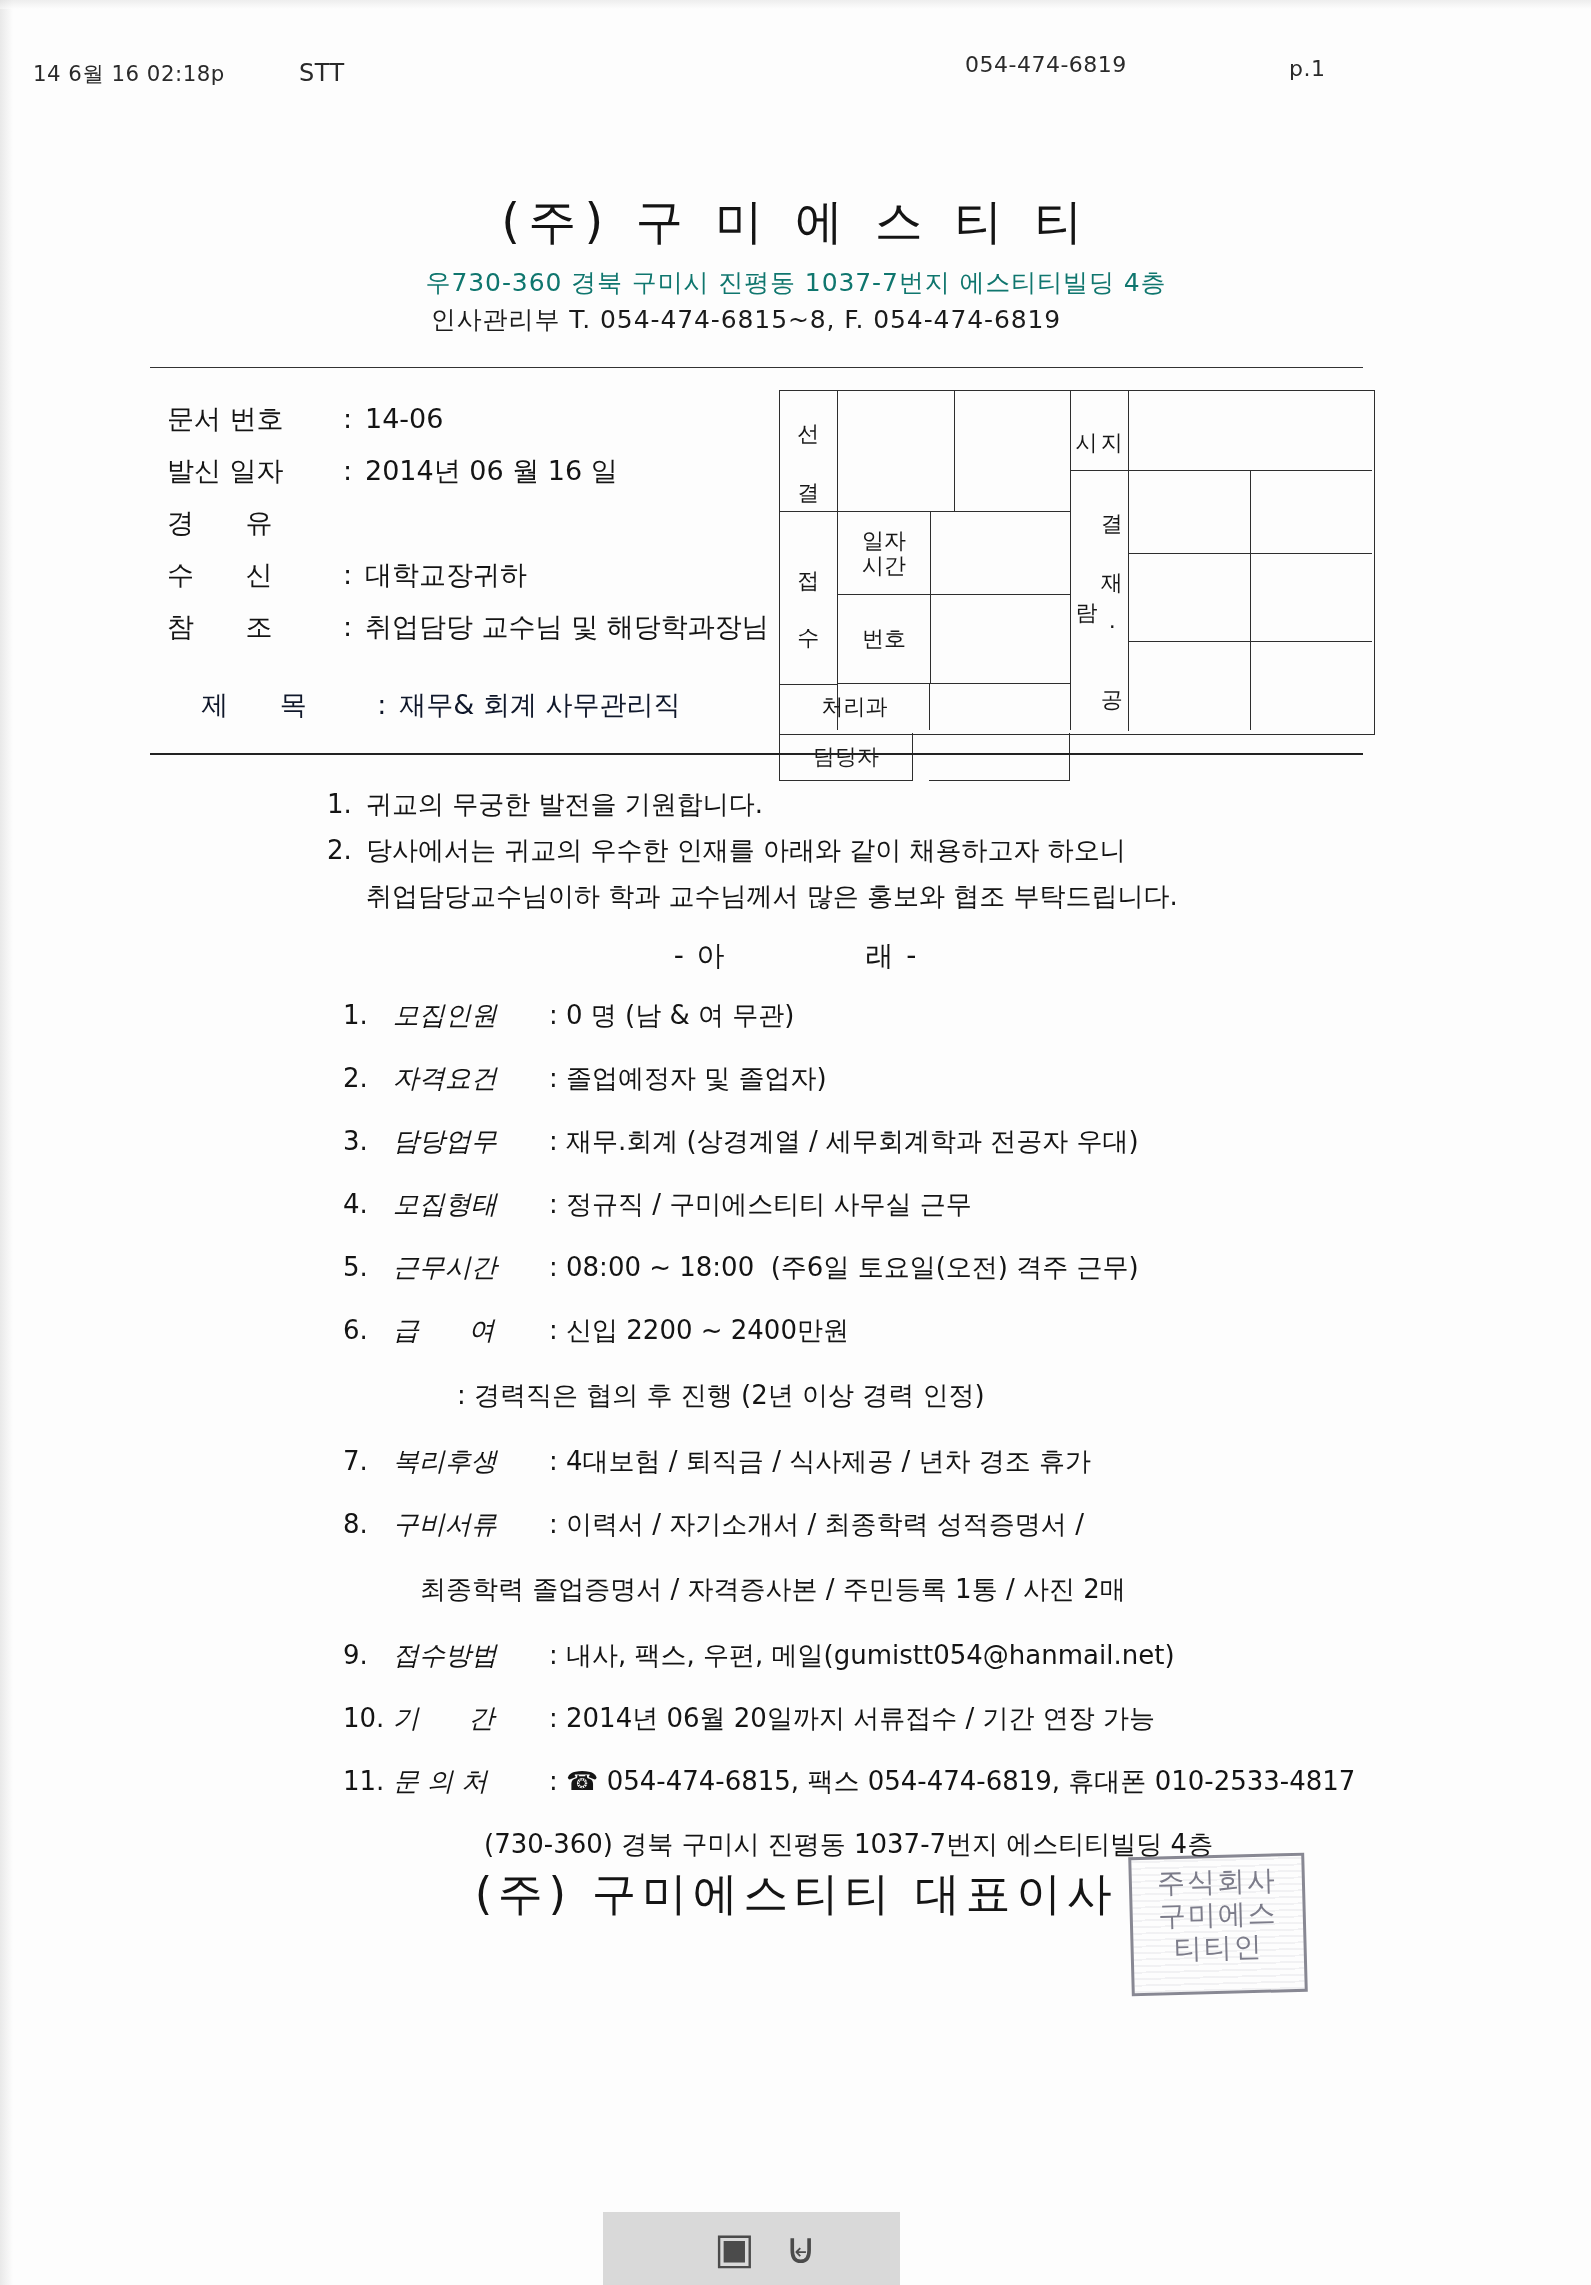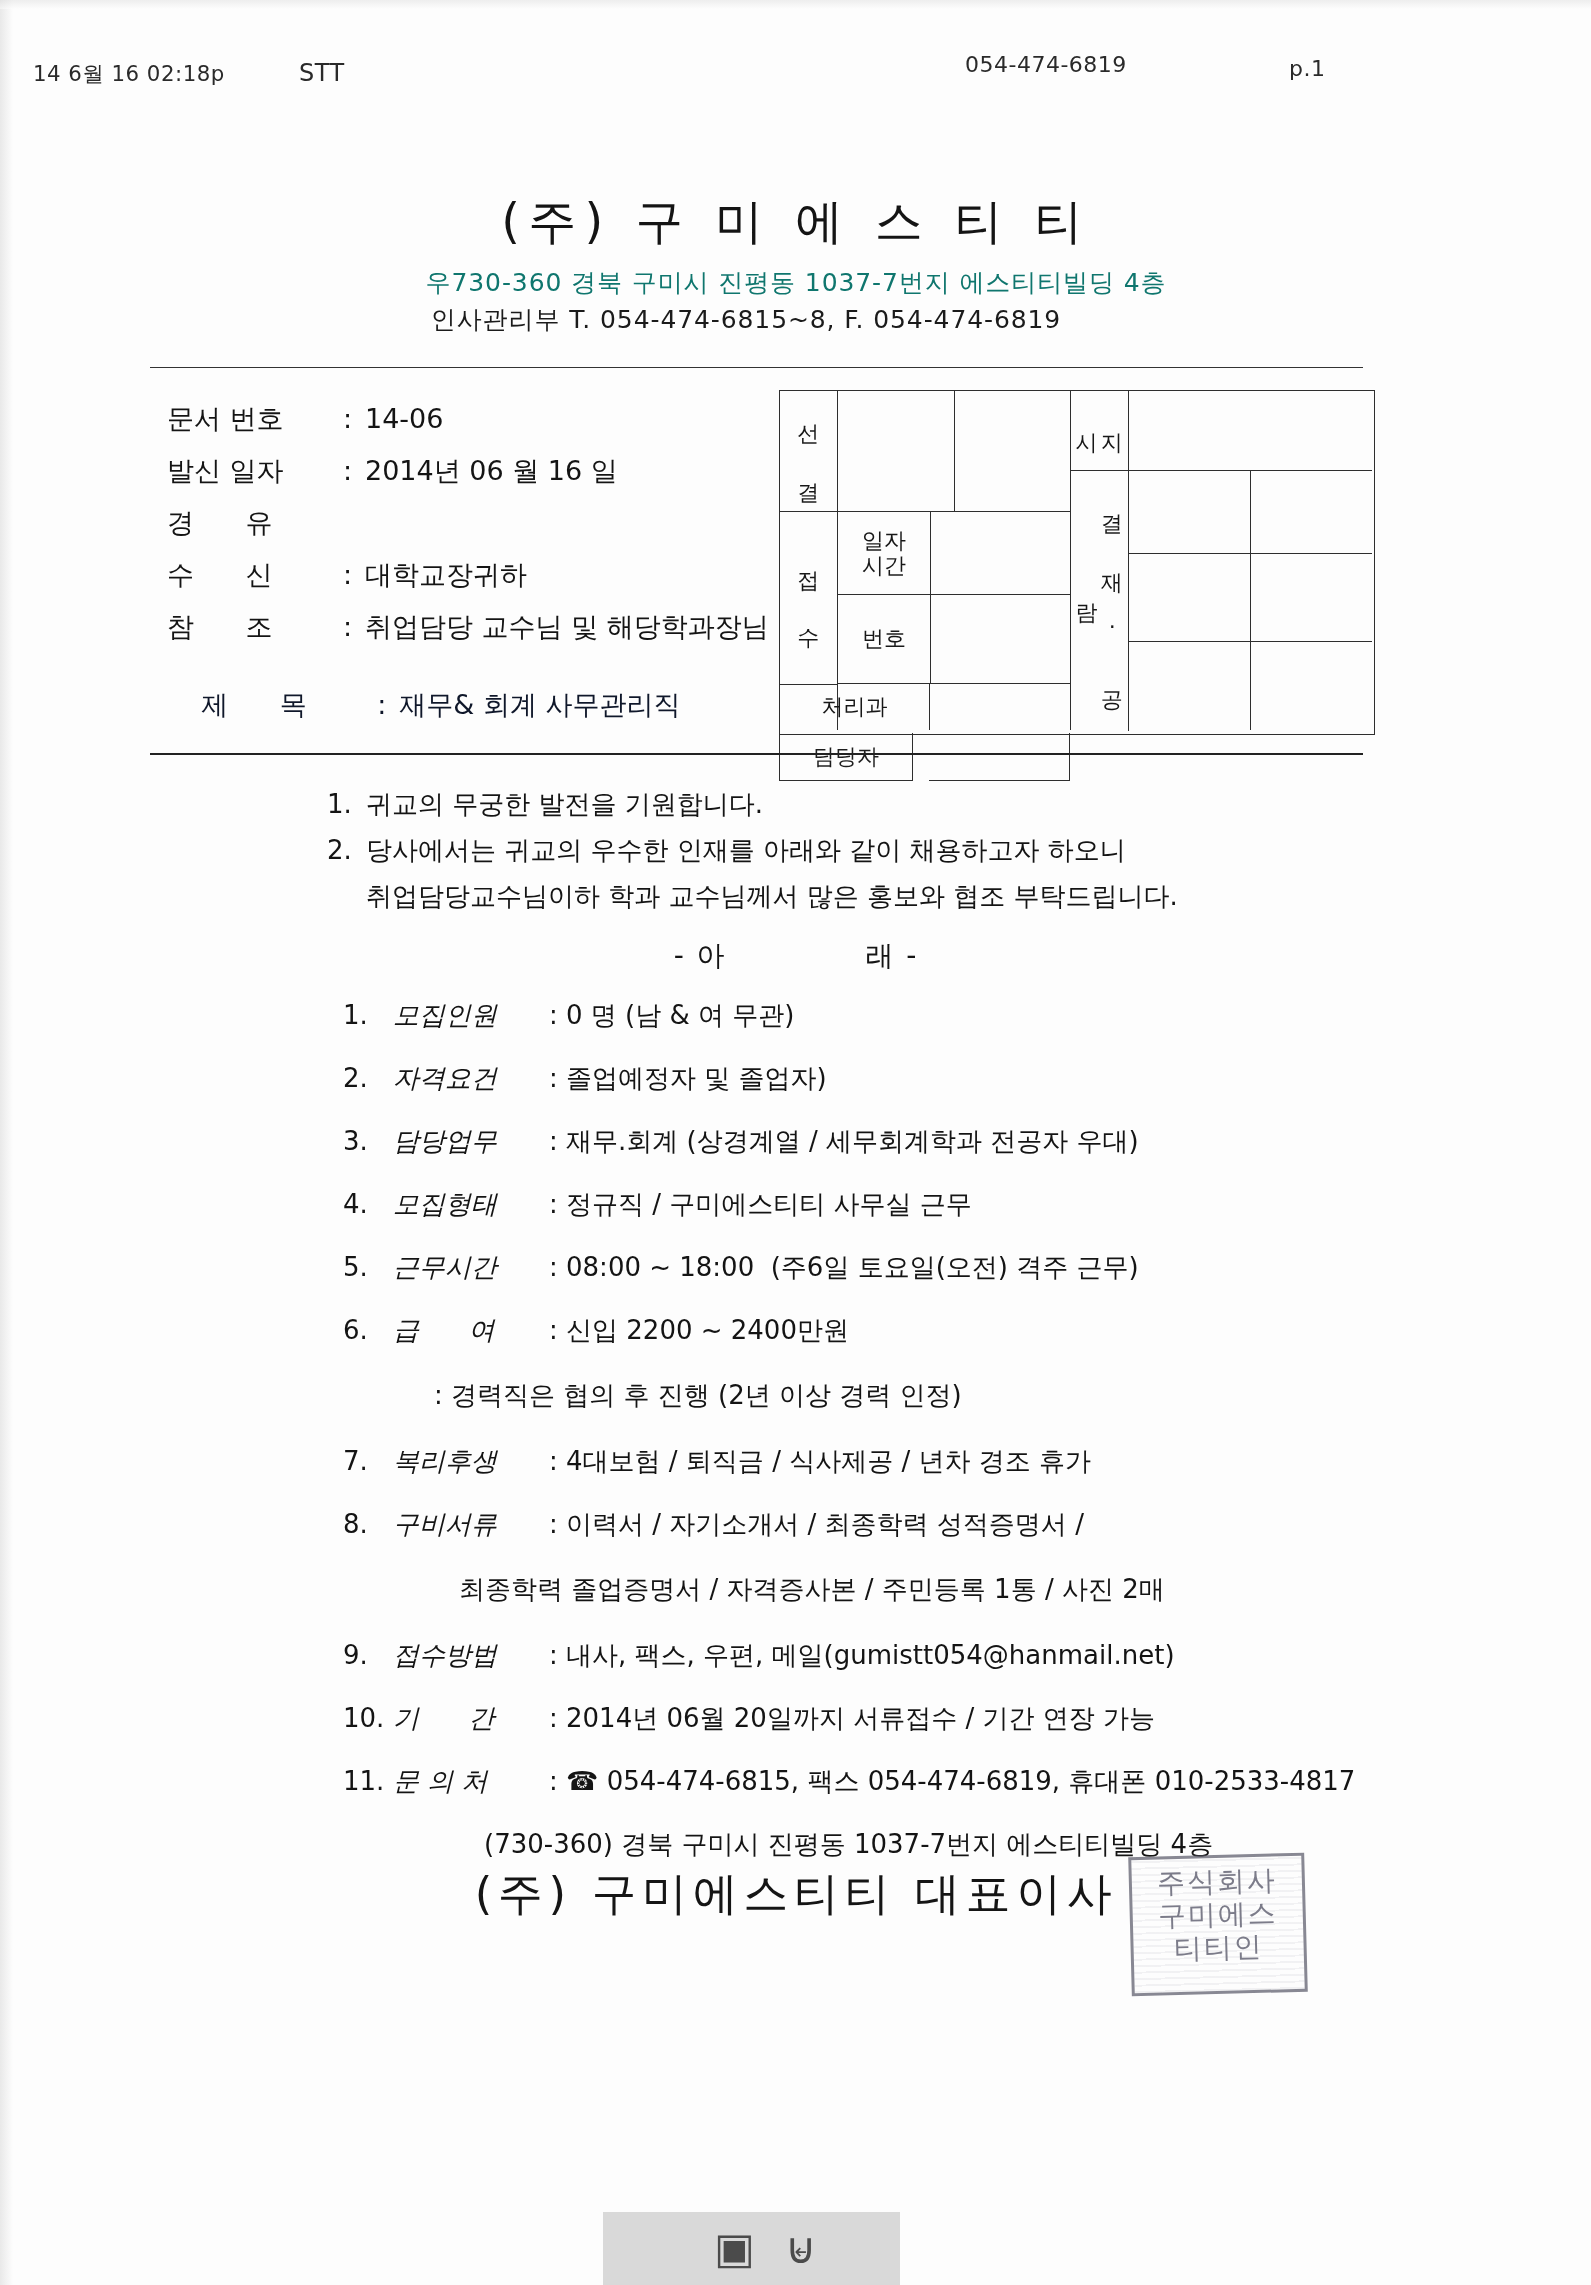--- a/index.html
+++ b/index.html
@@ -352,24 +352,24 @@
     <span>- 아</span><span class="gap"></span><span>래 -</span>
   </div>
 
   <div class="list">
     <span class="li" style="margin-top:0px;"><span class="li-num">1.</span><span class="li-key">모집인원</span><span>:</span> <span>0 명 (남 &amp; 여 무관)</span></span>
     <span class="li" style="margin-top:37px;"><span class="li-num">2.</span><span class="li-key">자격요건</span><span>:</span> <span>졸업예정자 및 졸업자)</span></span>
     <span class="li" style="margin-top:37px;"><span class="li-num">3.</span><span class="li-key">담당업무</span><span>:</span> <span>재무.회계 (상경계열 / 세무회계학과 전공자 우대)</span></span>
     <span class="li" style="margin-top:37px;"><span class="li-num">4.</span><span class="li-key">모집형태</span><span>:</span> <span>정규직 / 구미에스티티 사무실 근무</span></span>
     <span class="li" style="margin-top:37px;"><span class="li-num">5.</span><span class="li-key">근무시간</span><span>:</span> <span>08:00 ~ 18:00  (주6일 토요일(오전) 격주 근무)</span></span>
     <span class="li" style="margin-top:37px;"><span class="li-num">6.</span><span class="li-key">급      여</span><span>:</span> <span>신입 2200 ~ 2400만원</span></span>
-    <span class="li-sub" style="margin-top:35px; margin-left:91px;">: 경력직은 협의 후 진행 (2년 이상 경력 인정)</span>
+    <span class="li-sub" style="margin-top:35px; margin-left:114px;">: 경력직은 협의 후 진행 (2년 이상 경력 인정)</span>
     <span class="li" style="margin-top:35px;"><span class="li-num">7.</span><span class="li-key">복리후생</span><span>:</span> <span>4대보험 / 퇴직금 / 식사제공 / 년차 경조 휴가</span></span>
     <span class="li" style="margin-top:37px;"><span class="li-num">8.</span><span class="li-key">구비서류</span><span>:</span> <span>이력서 / 자기소개서 / 최종학력 성적증명서 /</span></span>
-    <span class="li-sub" style="margin-top:35px; margin-left:116px;">최종학력 졸업증명서 / 자격증사본 / 주민등록 1통 / 사진 2매</span>
+    <span class="li-sub" style="margin-top:35px; margin-left:77px;">최종학력 졸업증명서 / 자격증사본 / 주민등록 1통 / 사진 2매</span>
     <span class="li" style="margin-top:35px;"><span class="li-num">9.</span><span class="li-key">접수방법</span><span>:</span> <span>내사, 팩스, 우편, 메일(gumistt054@hanmail.net)</span></span>
     <span class="li" style="margin-top:37px;"><span class="li-num">10.</span><span class="li-key">기      간</span><span>:</span> <span>2014년 06월 20일까지 서류접수 / 기간 연장 가능</span></span>
     <span class="li" style="margin-top:37px;"><span class="li-num">11.</span><span class="li-key">문 의 처</span><span>:</span> <span>☎ 054-474-6815, 팩스 054-474-6819, 휴대폰 010-2533-4817</span></span>
     <span class="li-sub" style="margin-top:33px; margin-left:141px;">(730-360) 경북 구미시 진평동 1037-7번지 에스티티빌딩 4층</span>
   </div>
 
   <div class="signature">(주) 구미에스티티 대표이사</div>
   <div class="seal">
     <span>주식회사</span>
     <span>구미에스</span>

